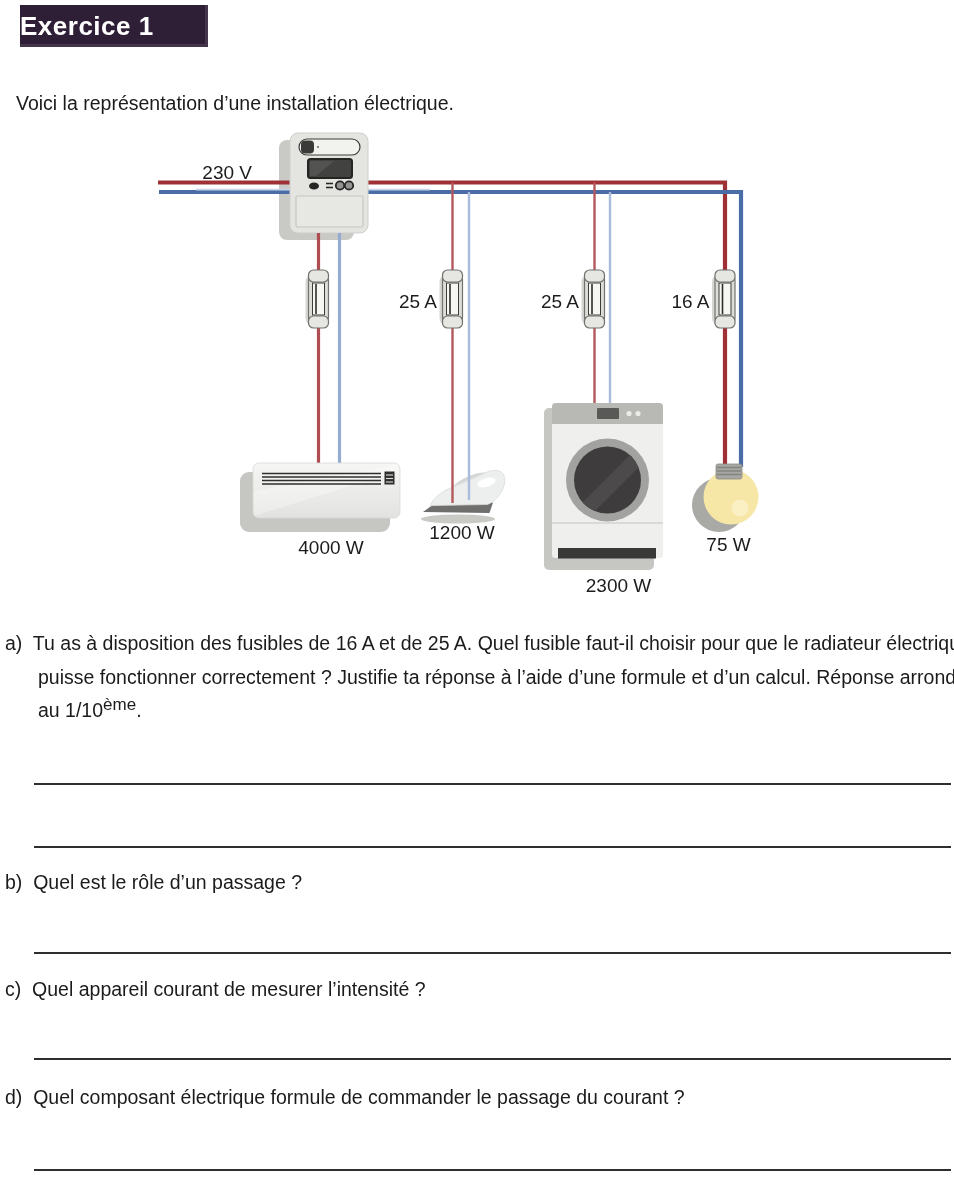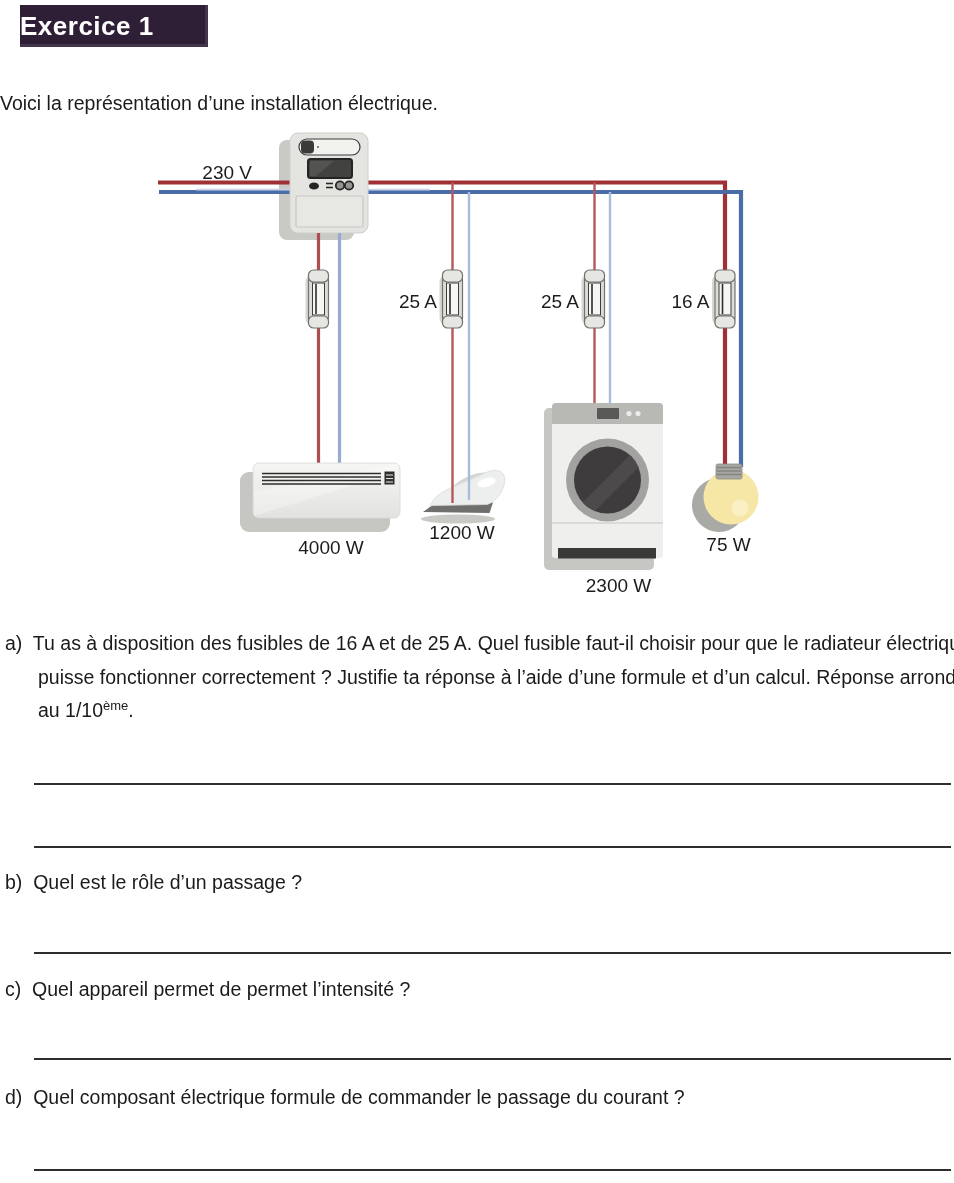--- a/index.html
+++ b/index.html
@@ -8,27 +8,27 @@
     font-family:"Liberation Sans", sans-serif;color:#1b1b1b;
   }
   .exercise-header{
     position:absolute;left:20px;top:5px;width:188px;height:42px;
     background:#2e1f36;display:flex;align-items:center;
     box-shadow:inset -3px -3px 0 rgba(255,255,255,0.10);
   }
   .exercise-header span{
     color:#ffffff;font-weight:bold;font-size:26px;letter-spacing:.5px;
   }
-  .intro{position:absolute;left:0;top:72px;font-size:19.5px;}
+  .intro{position:absolute;left:16px;top:72px;font-size:19.5px;}
   .diagram{position:absolute;left:0;top:115px;}
   .dlabel{font-family:"Liberation Sans", sans-serif;font-size:19px;fill:#1c1c1c;}
   .q{position:absolute;left:5px;width:945px;font-size:19.5px;line-height:33.5px;
      padding-left:33px;text-indent:-33px;}
   .q .q-marker{display:inline;}
-  .q sup{font-size:13px;line-height:0;text-align:center;}
+  .q sup{font-size:17px;line-height:0;text-align:center;}
   .answer-line{position:absolute;left:34px;width:917px;border-top:2px solid #2e2e2e;height:0;}
   .qa{top:627px;} .qb{top:866px;} .qc{top:973px;} .qd{top:1081px;}
   .l1{top:783px;} .l2{top:846px;} .l3{top:952px;} .l4{top:1058px;} .l5{top:1169px;}
 </style>
 </head>
 <body>
 
 <div class="exercise-header">
   <span>Exercice 1</span>
 </div>
@@ -172,21 +172,21 @@
 <div class="answer-line l2"></div>
 
 <div class="q qb">
   <span class="q-marker">b)&nbsp;</span>
   <span>Quel est le rôle d’un passage ?</span>
 </div>
 <div class="answer-line l3"></div>
 
 <div class="q qc">
   <span class="q-marker">c)&nbsp;</span>
-  <span>Quel appareil permet de permet l’intensité ?</span>
+  <span>Quel appareil courant de mesurer l’intensité ?</span>
 </div>
 <div class="answer-line l4"></div>
 
 <div class="q qd">
   <span class="q-marker">d)&nbsp;</span>
   <span>Quel composant électrique formule de commander le passage du courant ?</span>
 </div>
 <div class="answer-line l5"></div>
 
 </body></html>

